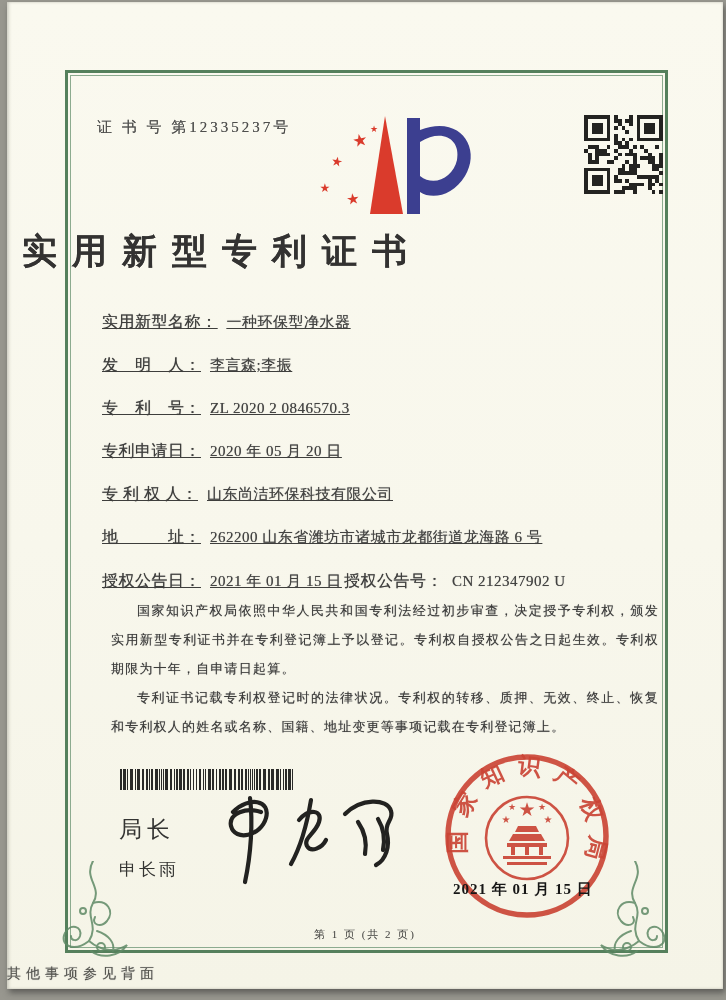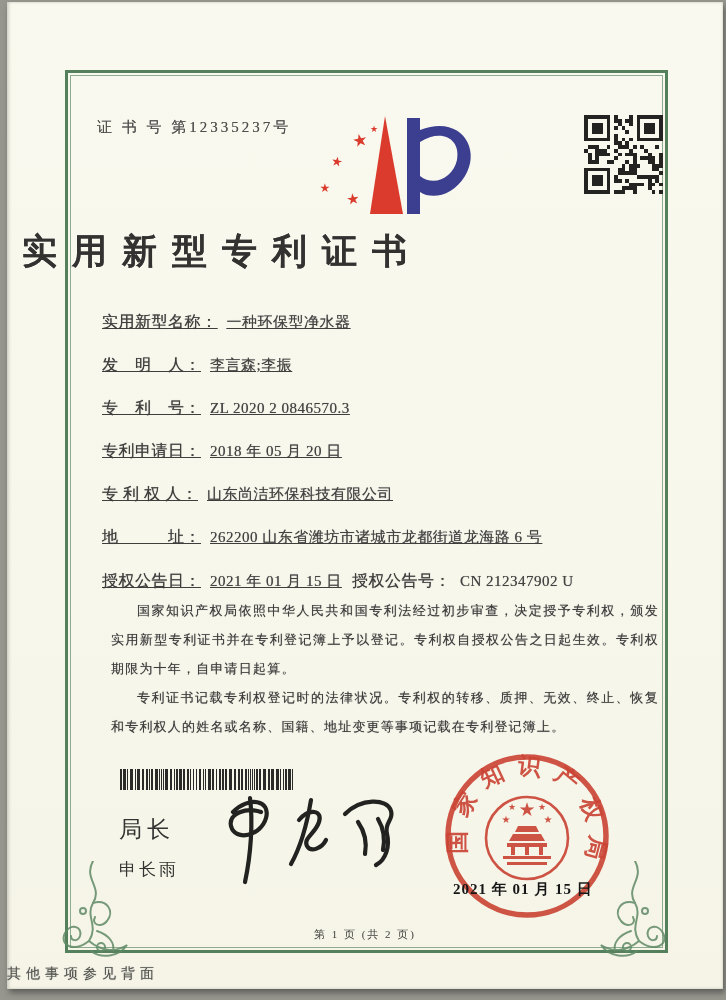--- a/index.html
+++ b/index.html
@@ -24,21 +24,21 @@
   #qr   { position:absolute; left:577px; top:113px; }
 
   .title { position:absolute; left:0; top:226px; width:100%; text-align:left;
            font-size:35px; font-weight:700; letter-spacing:15px; text-indent:15px; color:#333231;
            text-shadow:0 0 .6px #555; }
 
   .rows { position:absolute; left:95px; top:310px; width:545px; }
   .row  { position:absolute; left:0; white-space:nowrap; color:#3e3e3c;text-decoration:underline; }
   .row .lbl { font-size:16px; letter-spacing:.5px; text-shadow:0 0 .7px #666; }
   .row .val { font-size:15px; margin-left:9px; letter-spacing:.5px; color:#434341; text-shadow:0 0 .7px #777; }
-  .grant-pair2 { position:absolute; left:250px; top:0; white-space:nowrap; }
+  .grant-pair2 { position:absolute; left:242px; top:0; white-space:nowrap; }
   .grant-pair2 .lbl { font-size:16px; }
 
   .body-text { position:absolute; left:104px; top:594px; width:548px;
                font-size:13px; line-height:29px; letter-spacing:1.2px; color:#3c3c3a;
                text-shadow:0 0 .8px #888; }
   .body-text p { text-indent:2em; text-align:justify; }
 
   #barcode { position:absolute; left:113px; top:767px; }
   .officer { position:absolute; left:112px; top:812px; color:#343432; }
   .officer .t { font-size:23px; letter-spacing:5px; display:block; }
@@ -326,21 +326,21 @@
       <div class="row" style="top:0px">
         <span class="lbl">实用新型名称：</span><span class="val">一种环保型净水器</span>
       </div>
       <div class="row" style="top:43px">
         <span class="lbl">发　明　人：</span><span class="val">李言森;李振</span>
       </div>
       <div class="row" style="top:86px">
         <span class="lbl">专　利　号：</span><span class="val">ZL 2020 2 0846570.3</span>
       </div>
       <div class="row" style="top:129px">
-        <span class="lbl">专利申请日：</span><span class="val">2018 年 05 月 20 日</span>
+        <span class="lbl">专利申请日：</span><span class="val">2020 年 05 月 20 日</span>
       </div>
       <div class="row" style="top:172px">
         <span class="lbl">专 利 权 人：</span><span class="val">山东尚洁环保科技有限公司</span>
       </div>
       <div class="row" style="top:215px">
         <span class="lbl">地　　　址：</span><span class="val">262200 山东省潍坊市诸城市龙都街道龙海路 6 号</span>
       </div>
       <div class="row" style="top:259px">
         <span class="lbl">授权公告日：</span><span class="val">2021 年 01 月 15 日</span>
         <span class="grant-pair2">

